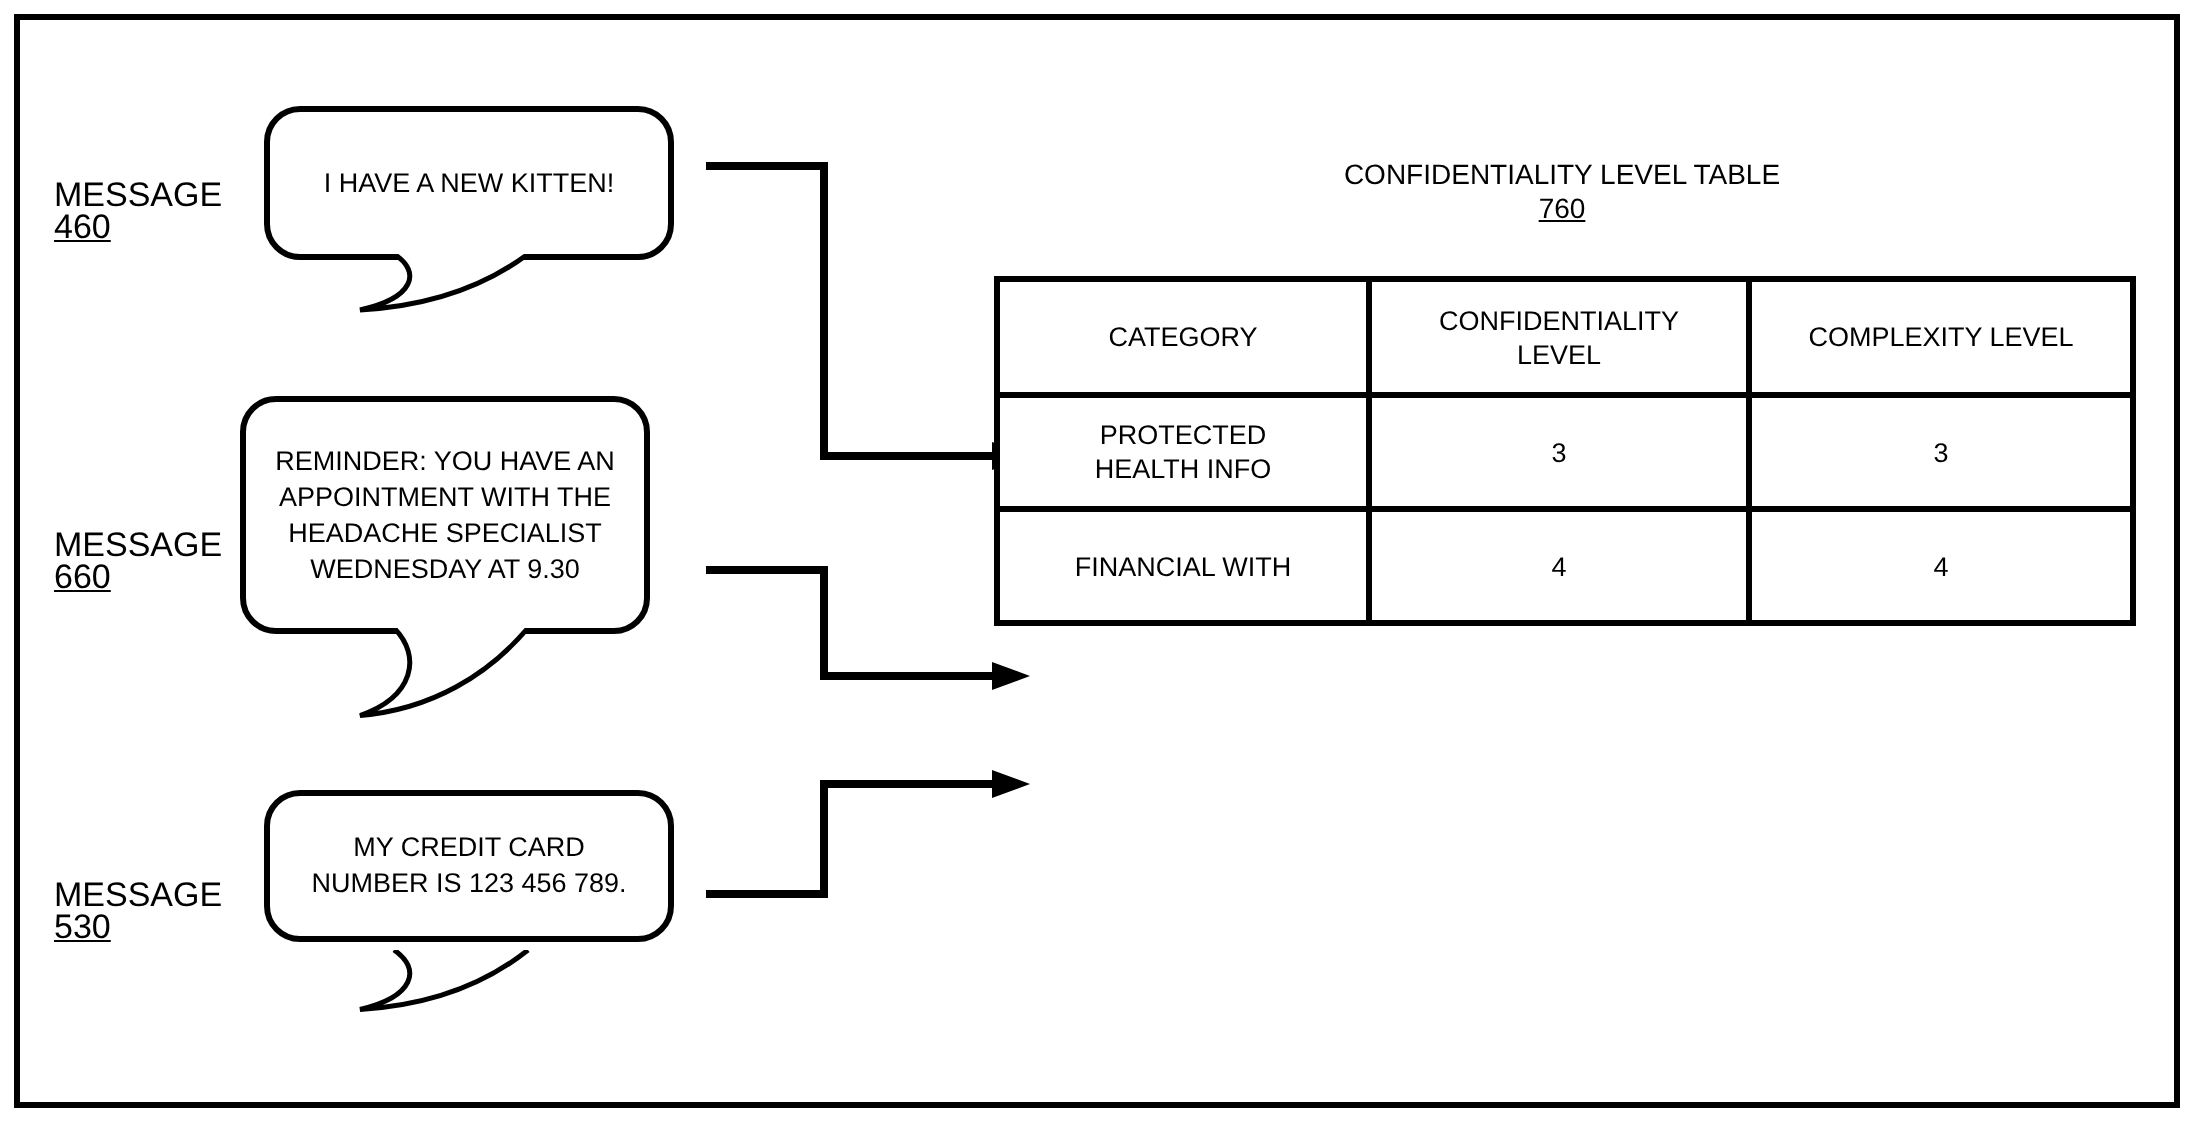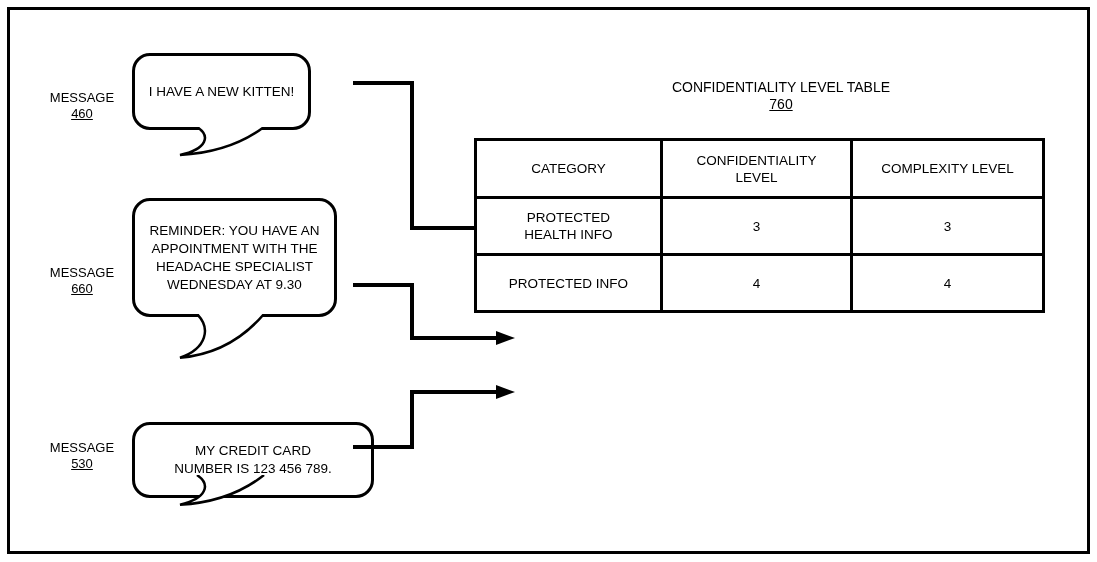--- a/index.html
+++ b/index.html
@@ -26,48 +26,47 @@
     background: #fff;
     display: flex;
     align-items: center;
     justify-content: center;
     text-align: center;
     white-space: pre-line;
     font-size: 13.5px;
     line-height: 18px;
     padding: 2px 6px;
   }
-  #bubble-1 { left: 132px; top: 53px;  width: 179px; height: 77px; }
-  #bubble-2 { left: 132px; top: 198px; width: 205px; height: 119px; }
-  #bubble-3 { left: 132px; top: 422px; width: 242px; height: 76px; }
+  #bubble-1 { left: 132px; top: 53px;  width: 205px; height: 77px; }
+  #bubble-2 { left: 120px; top: 198px; width: 205px; height: 119px; }
+  #bubble-3 { left: 132px; top: 395px; width: 205px; height: 76px; }
   .tail { position: absolute; }
   #tail-1 { left: 174px; top: 127px; width: 95px; height: 32px; }
   #tail-2 { left: 174px; top: 314px; width: 95px; height: 50px; }
   #tail-3 { left: 174px; top: 475px; width: 95px; height: 34px; }
   .msg-label {
     position: absolute;
     width: 110px;
-    text-align: center;
-    font-size: 13px;
+    font-size: 17px;
     line-height: 16px;
   }
   #label-1 { left: 27px; top: 90px; }
   #label-2 { left: 27px; top: 265px; }
   #label-3 { left: 27px; top: 440px; }
   .ref { text-decoration: underline; }
   .tbl-title {
     position: absolute;
     left: 497px; top: 79px; width: 568px;
     text-align: center;
     font-size: 14px;
     line-height: 17px;
   }
   table.conf {
     position: absolute;
-    left: 474px; top: 138px; width: 568px;
+    left: 497px; top: 138px; width: 568px;
     border-collapse: collapse;
     table-layout: fixed;
     font-size: 13.5px;
     line-height: 17px;
   }
   table.conf th, table.conf td {
     border: 3px solid #000;
     background: #fff;
     text-align: center;
     vertical-align: middle;
@@ -179,19 +178,19 @@
       </tr>
     </thead>
     <tbody>
       <tr>
         <td>PROTECTED
 HEALTH INFO</td>
         <td>3</td>
         <td>3</td>
       </tr>
       <tr>
-        <td>PROTECTED INFO</td>
+        <td>FINANCIAL WITH</td>
         <td>4</td>
         <td>4</td>
       </tr>
     </tbody>
   </table>
 </div>
 
 </body></html>

